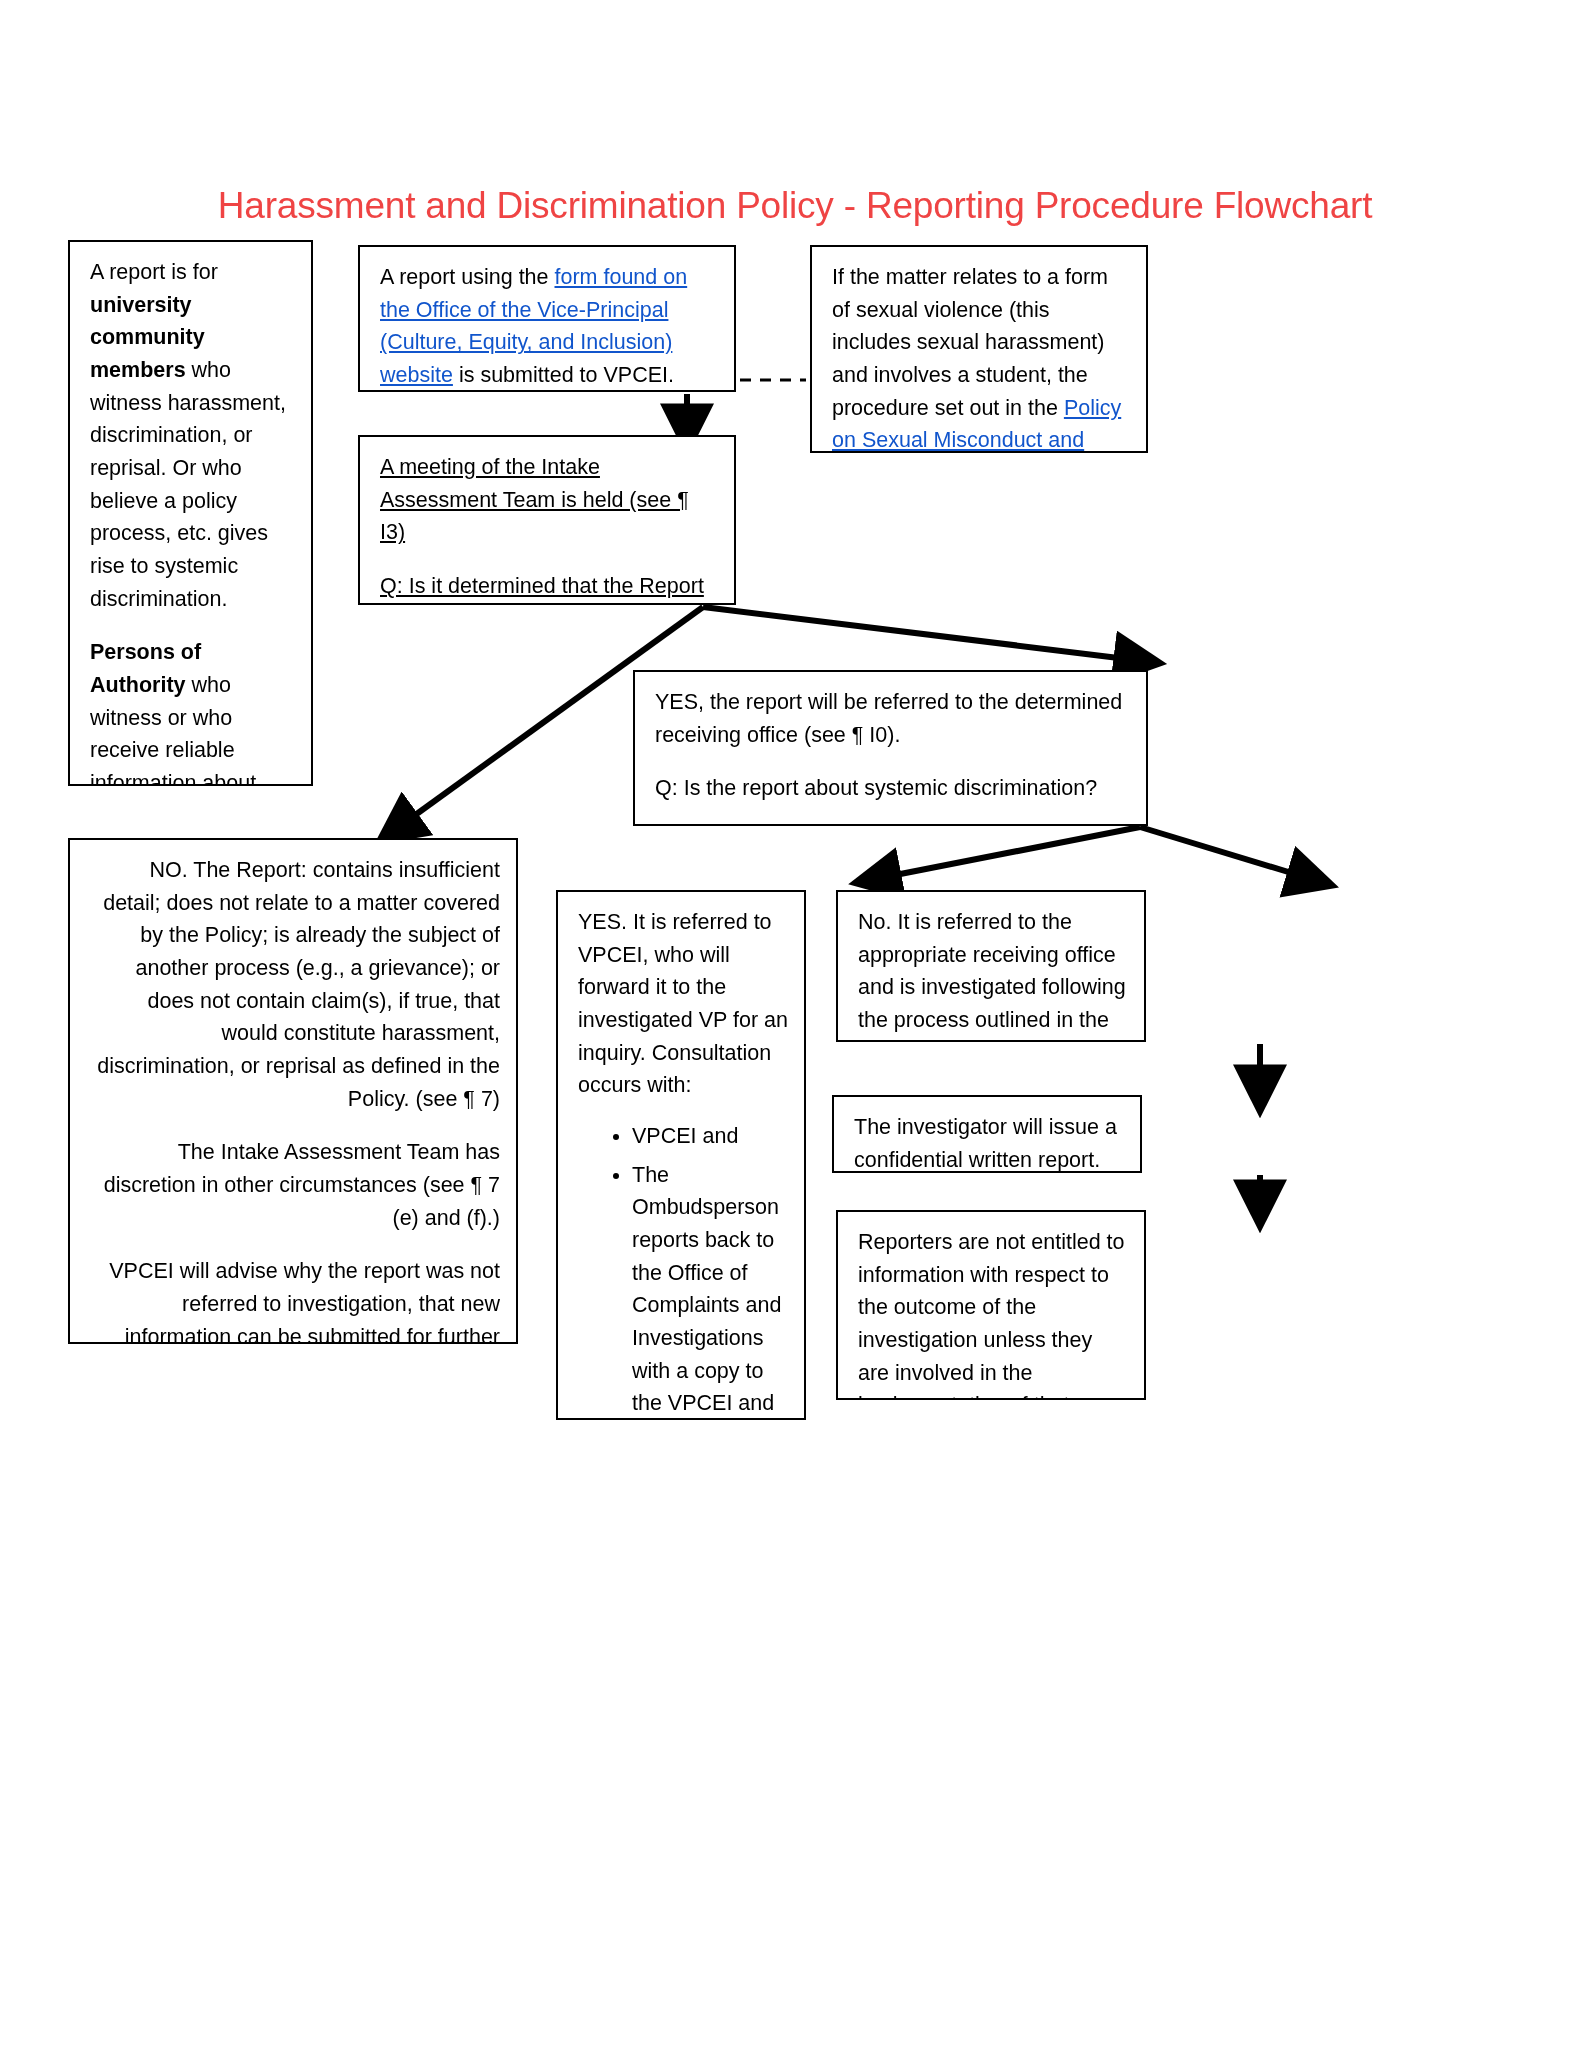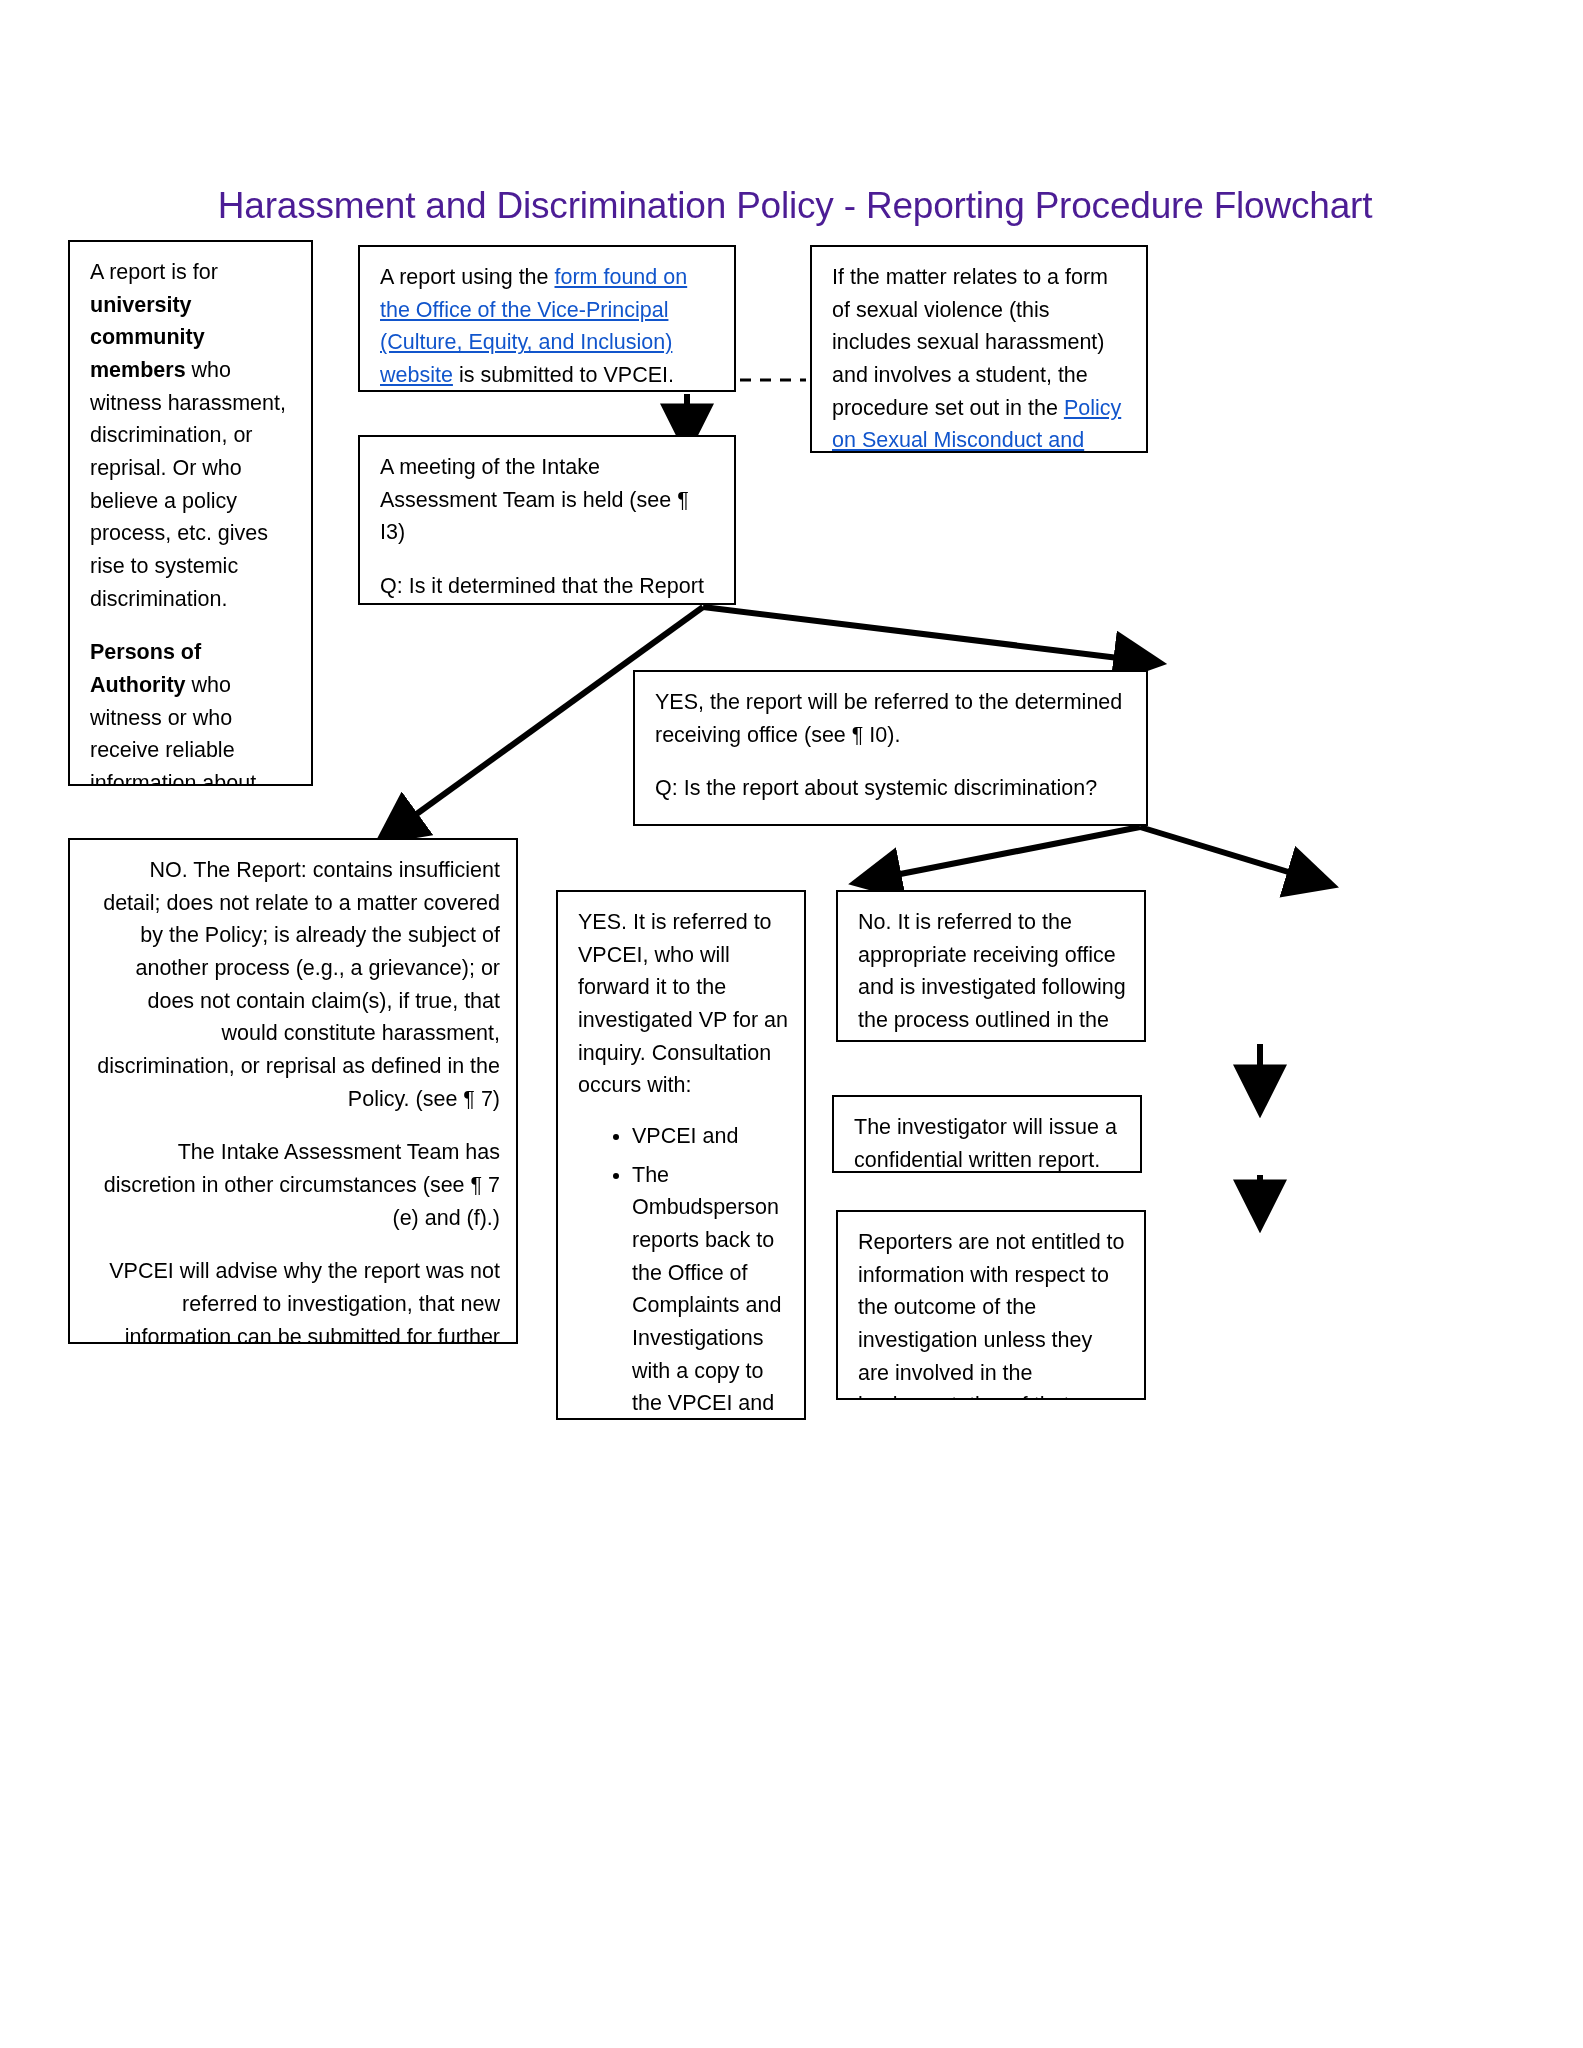--- a/index.html
+++ b/index.html
@@ -19,21 +19,21 @@
     overflow: hidden;
   }
   .title {
     position: absolute;
     left: 170px;
     top: 180px;
     width: 1250px;
     text-align: center;
     font-size: 37px;
     line-height: 1.38;
-    color: #4c1d95;
+    color: #ef4444;
     letter-spacing: -0.2px;
   }
   .box {
     position: absolute;
     box-sizing: border-box;
     border: 2px solid #000000;
     background: #ffffff;
     font-size: 21.5px;
     line-height: 1.52;
     color: #000;
@@ -68,21 +68,21 @@
     top: 0;
     width: 1583px;
     height: 2048px;
     pointer-events: none;
   }
 
   
   #box-report-for      { left: 68px;  top: 240px;  width: 245px; height: 546px; }
   #box-report-form     { left: 358px; top: 245px;  width: 378px; height: 147px; }
   #box-sexual-violence { left: 810px; top: 245px;  width: 338px; height: 208px; }
-  #box-intake-meeting  { left: 358px; top: 435px;  width: 378px; height: 170px; }
+  #box-intake-meeting  { left: 358px; top: 435px;  width: 378px; height: 170px; text-decoration: underline; }
   #box-yes-referred    { left: 633px; top: 670px;  width: 515px; height: 156px; }
   #box-no-report       { left: 68px;  top: 838px;  width: 450px; height: 506px; text-align: right; }
   #box-yes-vpcei       { left: 556px; top: 890px;  width: 250px; height: 530px; }
   #box-no-appropriate  { left: 836px; top: 890px;  width: 310px; height: 152px; }
   #box-investigator    { left: 832px; top: 1095px; width: 310px; height: 78px; }
   #box-reporters       { left: 836px; top: 1210px; width: 310px; height: 190px; }
 </style>
 </head>
 <body>
 

